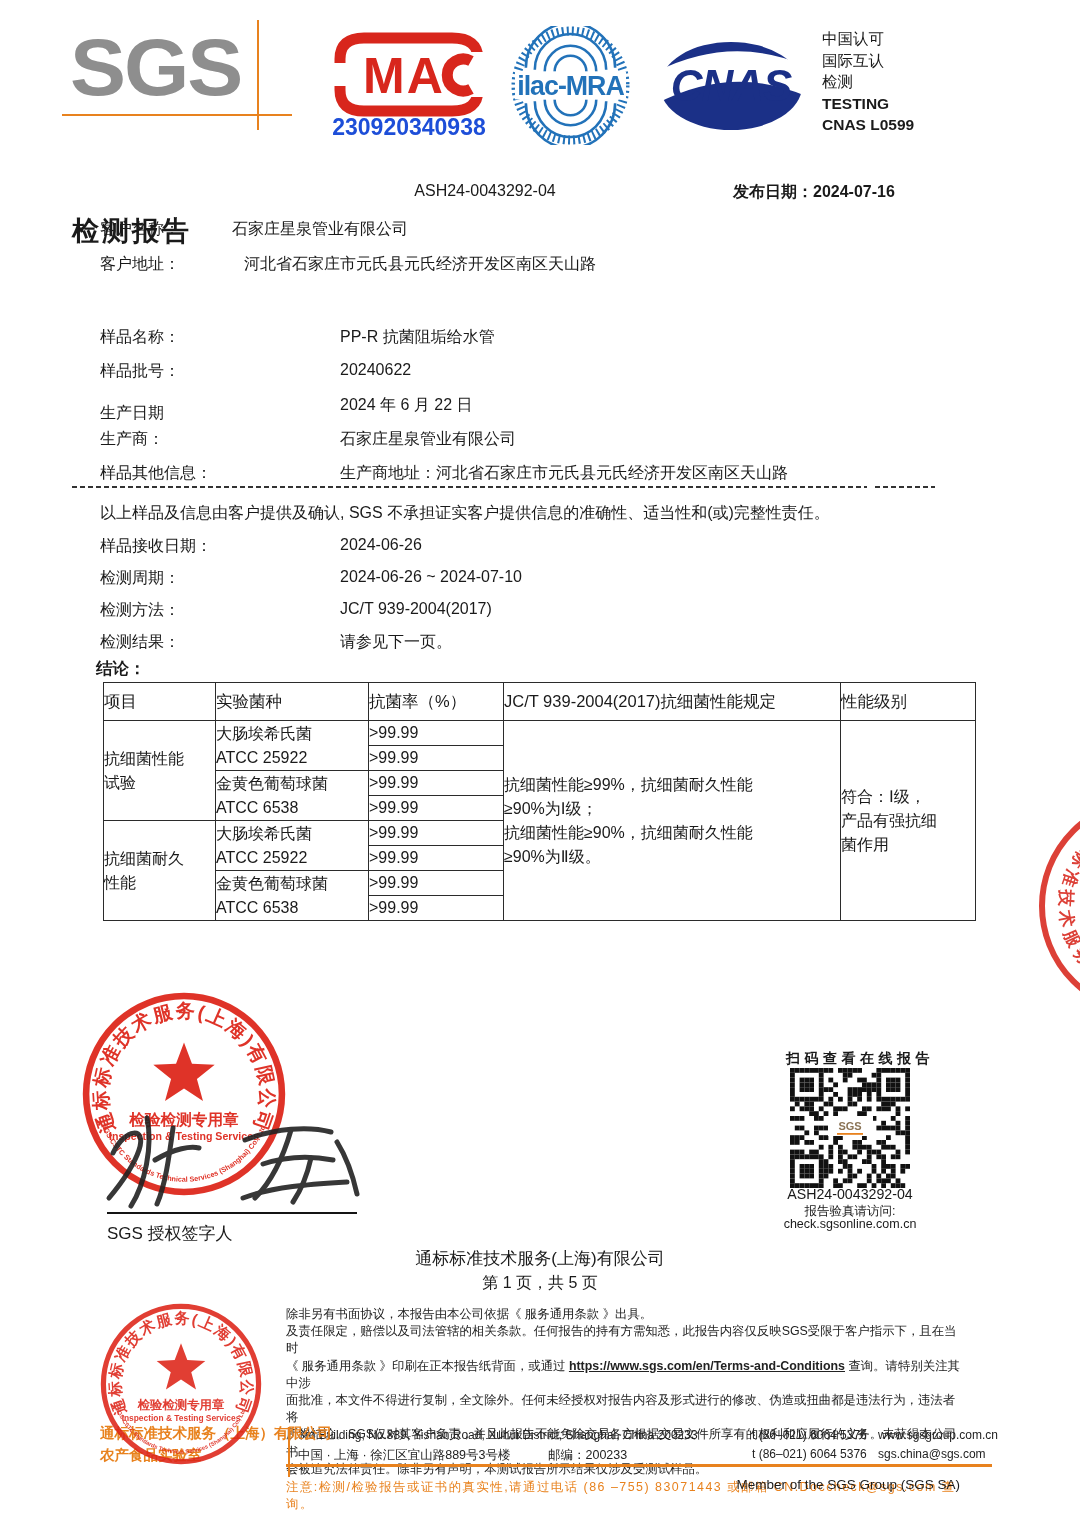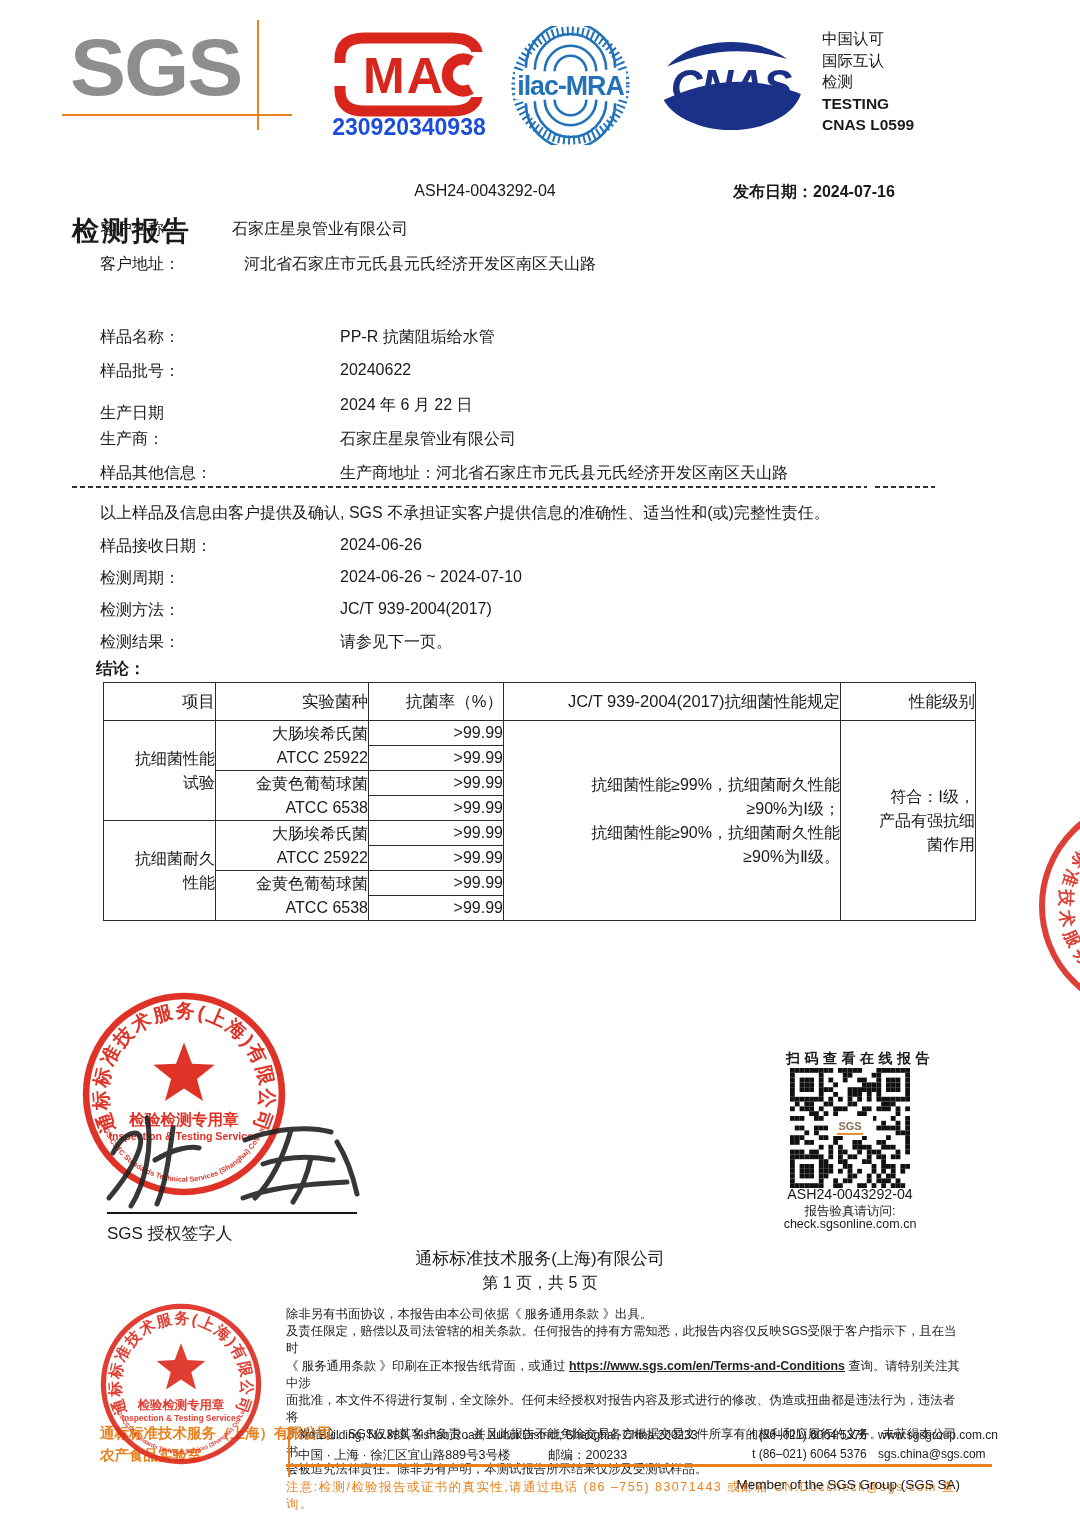--- a/index.html
+++ b/index.html
@@ -26,21 +26,21 @@
 
   .dash1 { left:72px; top:486px; width:795px; height:2px;
            background:repeating-linear-gradient(90deg,#333 0 5px,transparent 5px 8px); }
   .dash2 { left:875px; top:486px; width:60px; height:2px;
            background:repeating-linear-gradient(90deg,#333 0 5px,transparent 5px 8px); }
   .note-line { left:100px; top:503px; font-size:16px; }
 
   .concl-label { left:96px; top:658px; font-size:16.5px; font-weight:bold; }
 
   table.concl { position:absolute; left:103px; top:682px; border-collapse:collapse; table-layout:fixed; }
-  table.concl th, table.concl td { border:1.6px solid #2b2b2b; font-size:16px; text-align:right; vertical-align:middle; padding:0;margin-top:44px; }
+  table.concl th, table.concl td { border:1.6px solid #2b2b2b; font-size:16px; text-align:left; vertical-align:middle; padding:0;margin-top:44px; }
   table.concl th { height:38px; font-weight:normal; font-size:16.5px; }
   table.concl td { height:25px; line-height:24px; }
   .pre { white-space:pre-line; }
   td.reg { text-align:left; padding-left:9px; line-height:26px; }
   td.grade { line-height:26px; }
 
   
   .stamp-main { left:78px; top:988px; opacity:.93; z-index:5; }
   .stamp-side { left:1008px; top:788px; opacity:.88; z-index:5; }
   .stamp-foot { left:97px; top:1300px; opacity:.88; z-index:5; }

